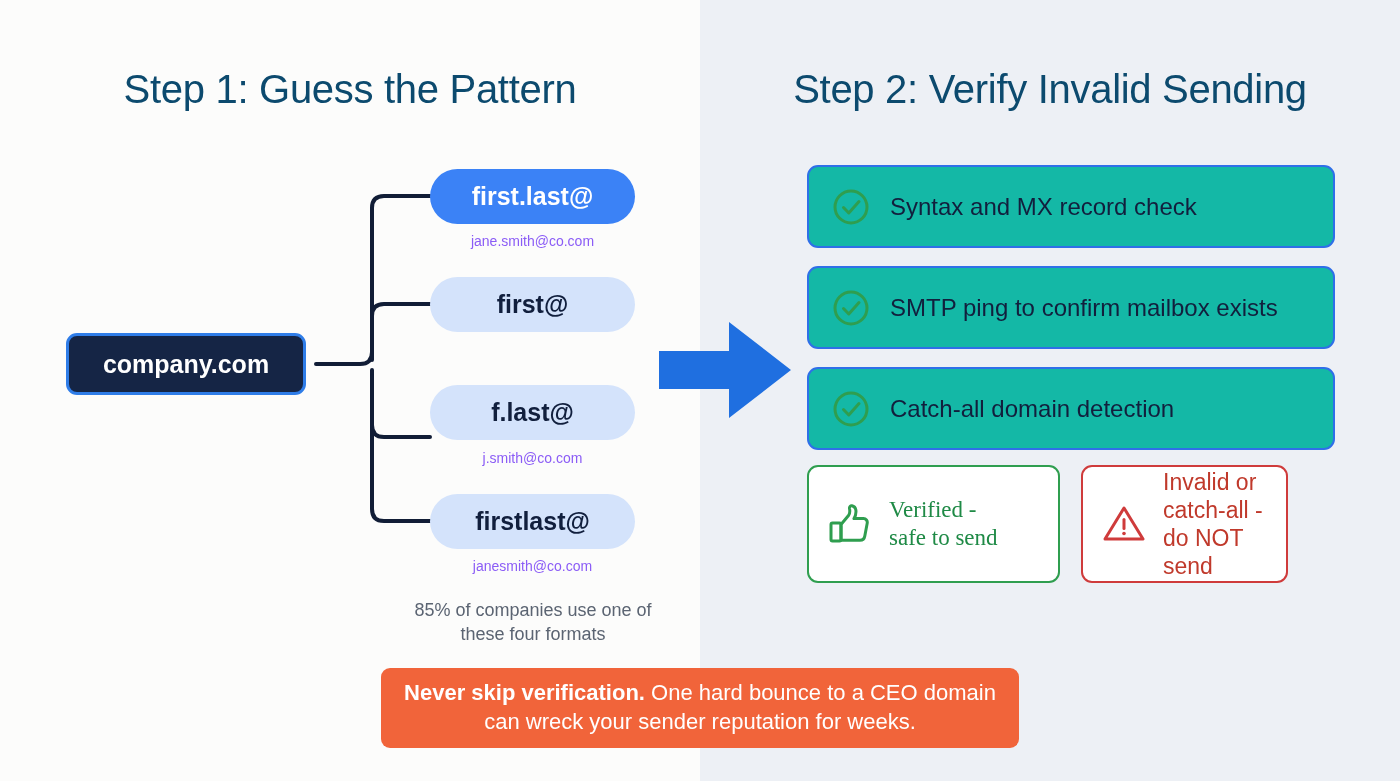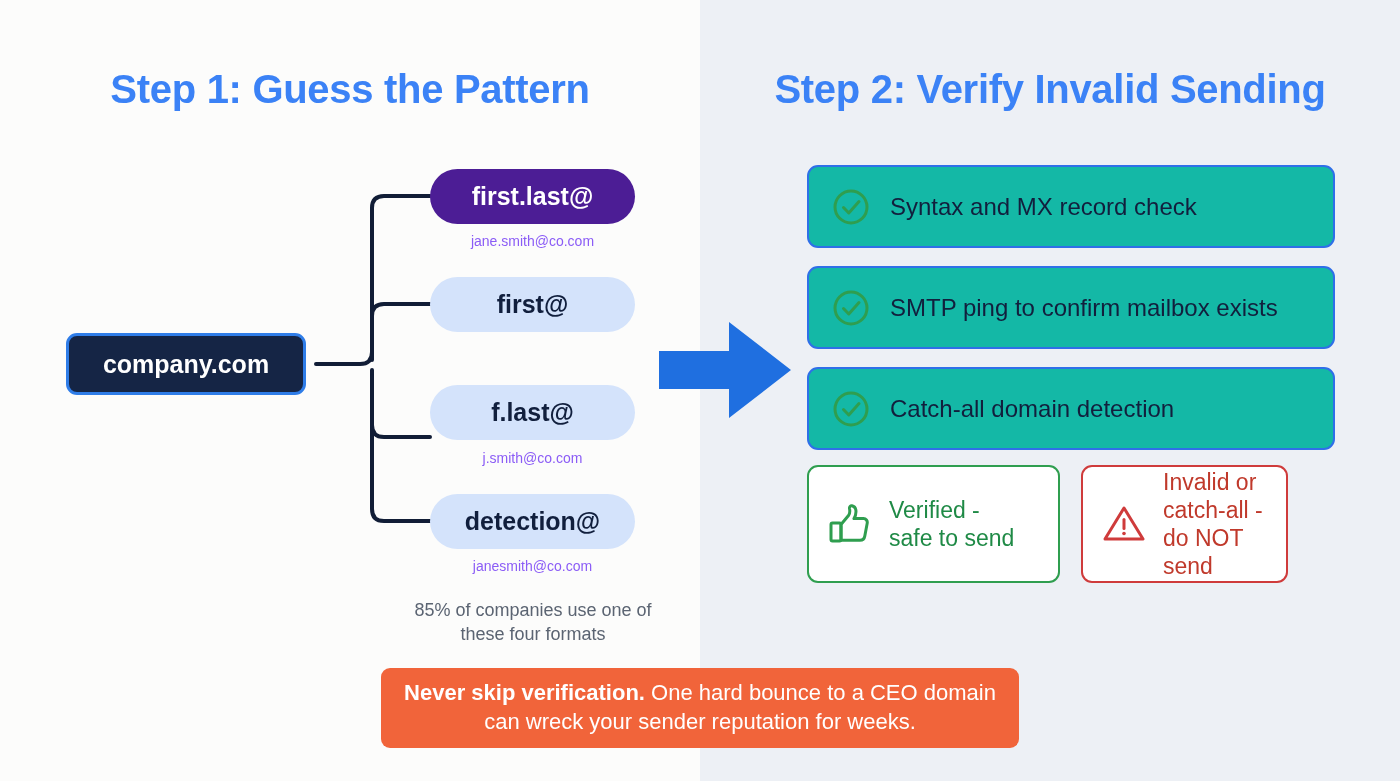--- a/index.html
+++ b/index.html
@@ -9,22 +9,22 @@
     background:#fbfbfa;
     overflow:hidden;
   }
   #stage{position:relative;width:1400px;height:781px;overflow:hidden;}
 
   .panel-left{position:absolute;left:0;top:0;width:700px;height:781px;background:#fcfcfb;}
   .panel-right{position:absolute;left:700px;top:0;width:700px;height:781px;background:#edf0f5;}
 
   .heading{
     position:absolute;
-    font-weight:bold;
-    color:#3b82f6;
+    font-weight:normal;
+    color:#0c4a6e;
     letter-spacing:-0.3px;
     white-space:nowrap;
   }
   #h-left{left:0;top:67px;width:700px;text-align:center;font-size:40px;}
   #h-right{left:700px;top:67px;width:700px;text-align:center;font-size:40px;}
 
   
   #root-node{
     position:absolute;left:66px;top:333px;width:240px;height:62px;
     background:#152545;border:3px solid #2f7de8;border-radius:11px;
@@ -34,21 +34,21 @@
   }
   #connectors{position:absolute;left:0;top:0;width:700px;height:781px;pointer-events:none;}
 
   .pill{
     position:absolute;left:430px;width:205px;height:55px;
     border-radius:28px;
     display:flex;align-items:center;justify-content:center;
     font-size:25px;font-weight:bold;
     box-sizing:border-box;
   }
-  .pill.primary{background:#4c1d95;color:#ffffff;}
+  .pill.primary{background:#3b82f6;color:#ffffff;}
   .pill.soft{background:#d4e3fb;color:#111f3d;}
   .sub{
     position:absolute;left:410px;width:245px;text-align:center;
     font-size:14px;color:#8b5cf6;
   }
   #caption{
     position:absolute;left:393px;top:598px;width:280px;text-align:center;
     font-size:18px;color:#5b6472;line-height:1.35;
   }
 
@@ -66,21 +66,21 @@
 
   .verdict{
     position:absolute;top:465px;height:118px;
     background:#ffffff;border-radius:11px;
     display:flex;align-items:center;box-sizing:border-box;
   }
   #verdict-ok{left:807px;width:253px;border:2.5px solid #2f9e4f;}
   #verdict-bad{left:1081px;width:207px;border:2.5px solid #cf3b3b;}
   .verdict .ico{width:46px;height:46px;flex:0 0 auto;margin-left:18px;display:block;}
   .verdict .txt{margin-left:16px;font-size:23px;line-height:1.22;}
-  #verdict-ok .txt{color:#1f8a46;}
+  #verdict-ok .txt{color:#1f8a46;font-family:Liberation Serif, serif;}
   #verdict-bad .txt{color:#c0392b;}
 
   
   #banner{
     position:absolute;left:381px;top:668px;width:638px;height:80px;
     background:#f1643a;border-radius:9px;
     display:flex;align-items:center;justify-content:center;
     text-align:center;color:#ffffff;font-size:22px;line-height:1.3;
     padding:16px 16px;box-sizing:border-box;
   }
@@ -109,21 +109,21 @@
   <div id="root-node">company.com</div>
 
   <div class="pill primary" style="top:169px">first.last@</div>
   <div class="sub" style="top:233px">jane.smith@co.com</div>
 
   <div class="pill soft" style="top:277px">first@</div>
 
   <div class="pill soft" style="top:385px">f.last@</div>
   <div class="sub" style="top:450px">j.smith@co.com</div>
 
-  <div class="pill soft" style="top:494px">detection@</div>
+  <div class="pill soft" style="top:494px">firstlast@</div>
   <div class="sub" style="top:558px">janesmith@co.com</div>
 
   <div id="caption">85% of companies use one of these four formats</div>
 
   <svg id="arrow" viewBox="0 0 140 104">
     <path d="M4 33 H74 V4 L136 52 L74 100 V71 H4 Z" fill="#1f6fe0"></path>
   </svg>
 
   <div class="check-card" style="top:165px">
     <svg class="ico" viewBox="0 0 40 40">

